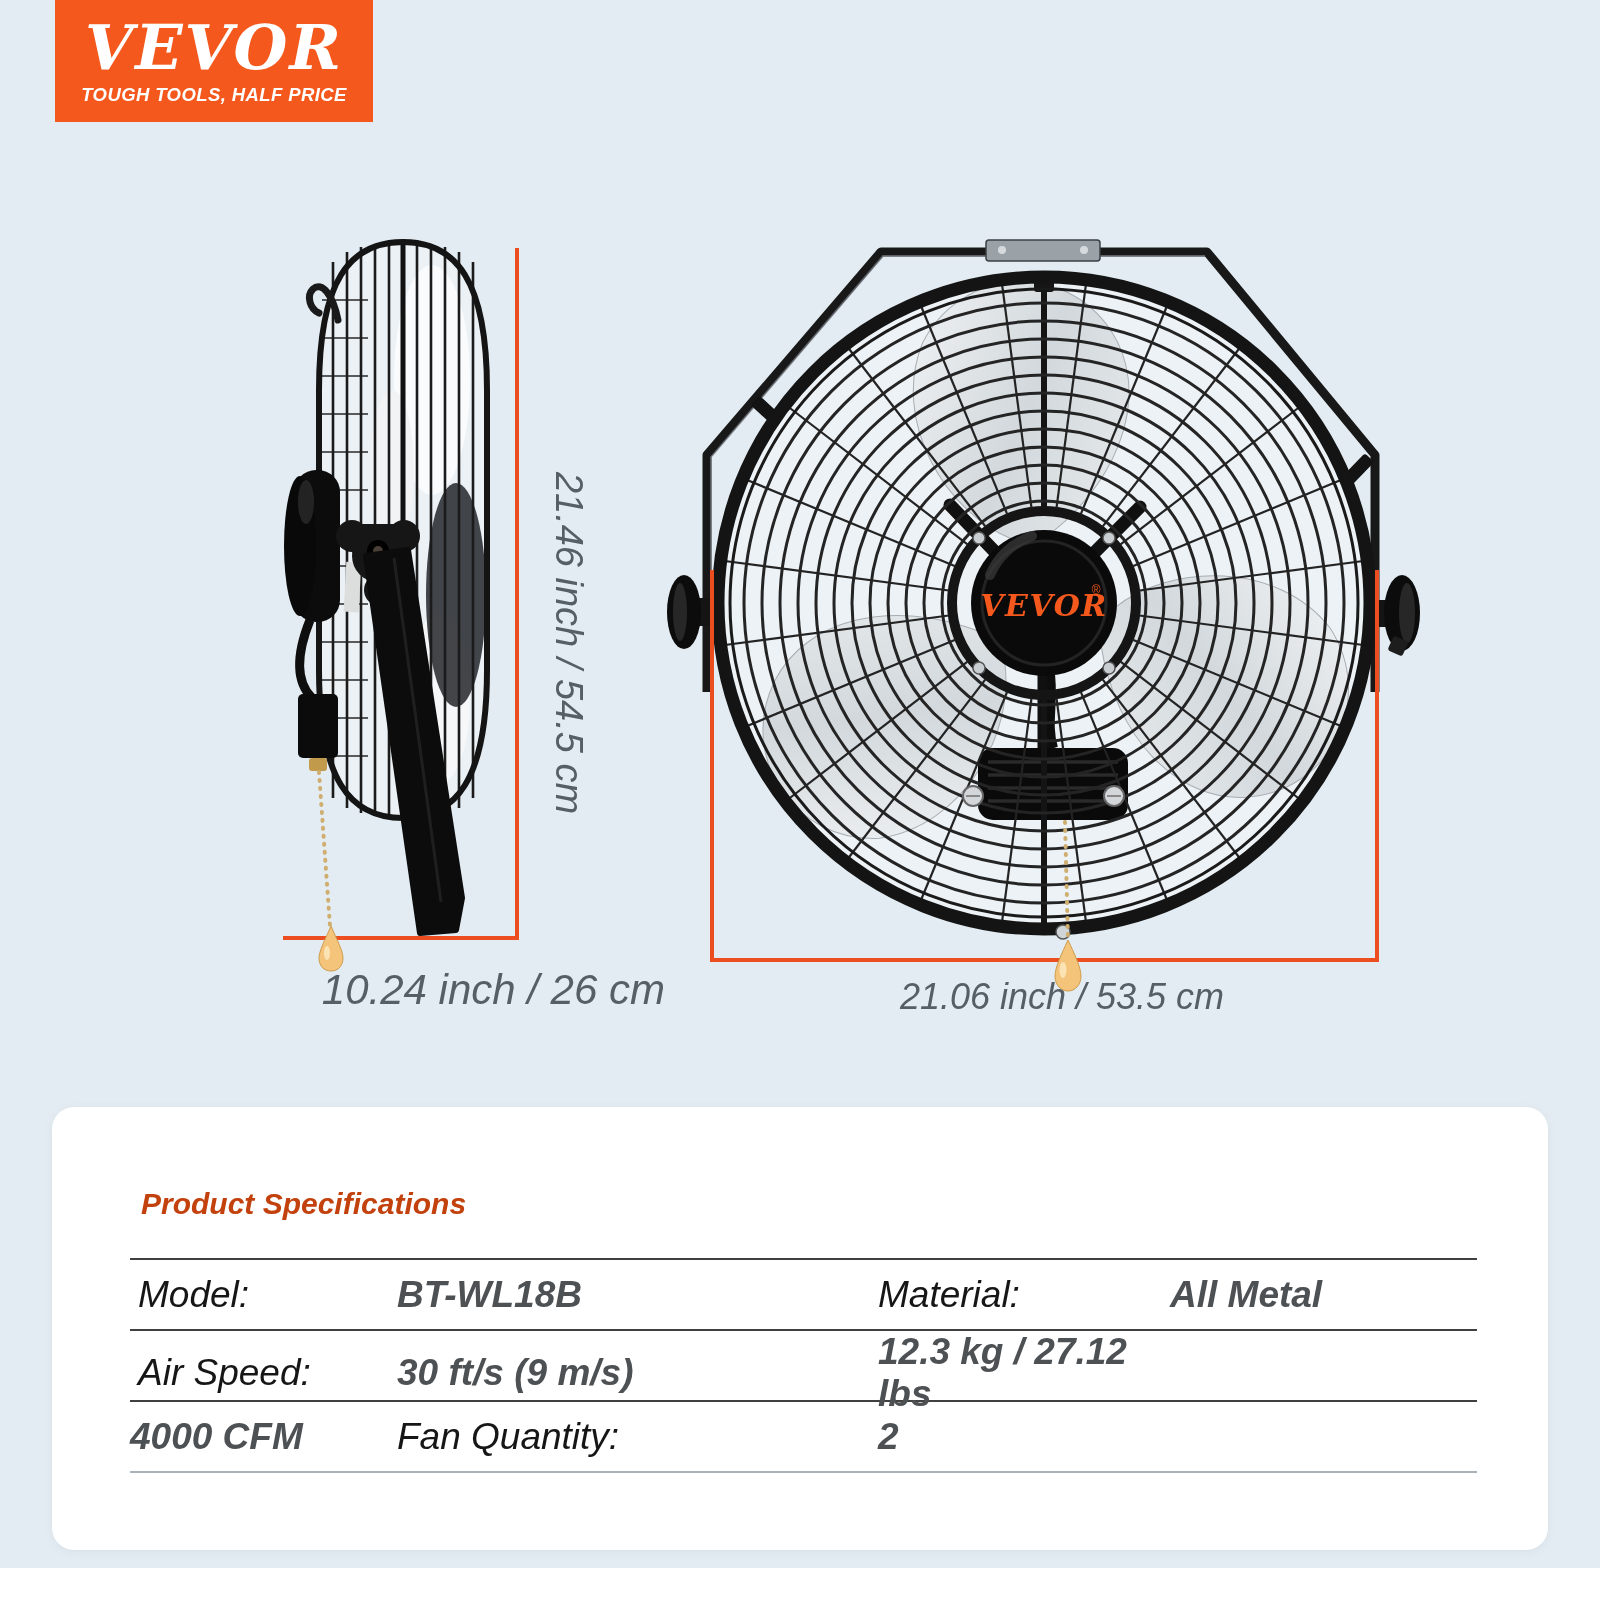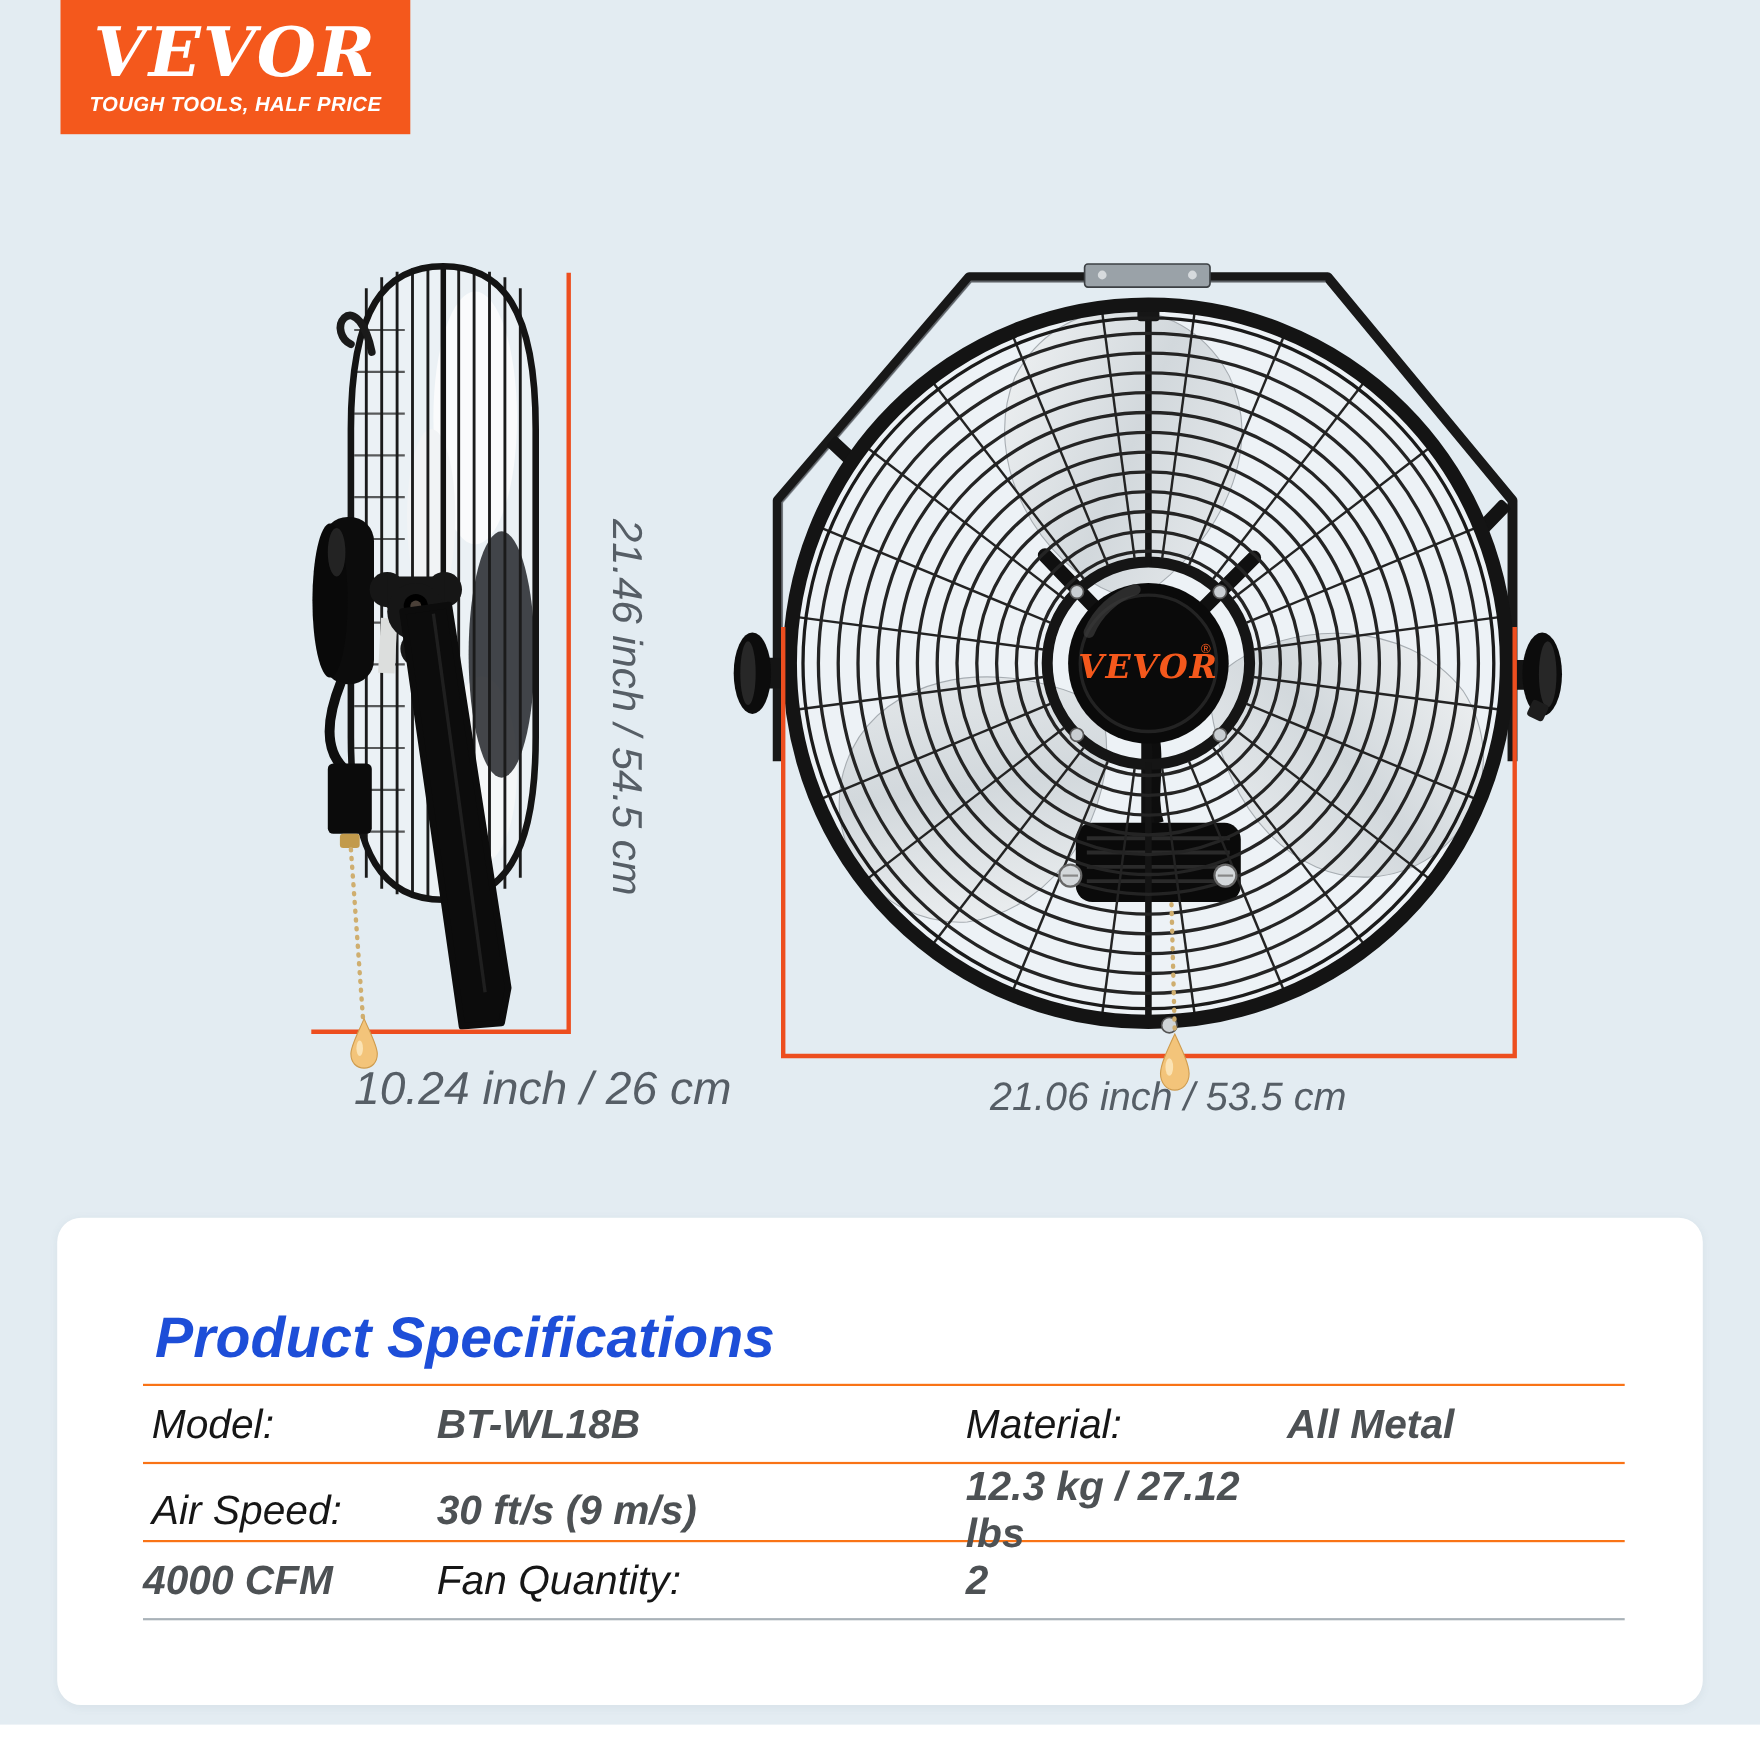--- a/index.html
+++ b/index.html
@@ -32,26 +32,26 @@
     transform:rotate(90deg);
   }
   .dim.depth{left:165px;top:966px;width:500px;font-size:42px;text-align:right;}
   .dim.width{left:812px;top:976px;width:500px;font-size:36px;}
   
   .card{
     position:absolute;left:52px;top:1107px;width:1496px;height:443px;
     background:#ffffff;border-radius:22px;box-shadow:0 2px 8px rgba(90,110,130,0.08);
   }
   .card .heading{
-    position:absolute;left:89px;top:80px;font-size:52px;font-weight:bold;color:#1d4ed8;
+    position:absolute;left:89px;top:80px;font-size:30px;font-weight:bold;color:#c2410c;
   }
   .rows{position:absolute;left:78px;right:71px;top:151px;}
   .row{
     height:69px;display:grid;grid-template-columns:267px 481px 292px 1fr;
-    align-items:center;border-top:2px solid #f97316;
+    align-items:center;border-top:2px solid #404040;
   }
   .rows .row:last-child{border-bottom:2px solid #a9b2b8;}
   .row .lbl{font-size:37px;color:#161616;}
   .row .lbl.first{padding-left:8px;}
   .row .val{font-size:37px;font-weight:bold;color:#4d5154;}
 </style>
 </head>
 <body>
 
 <div id="canvas">

